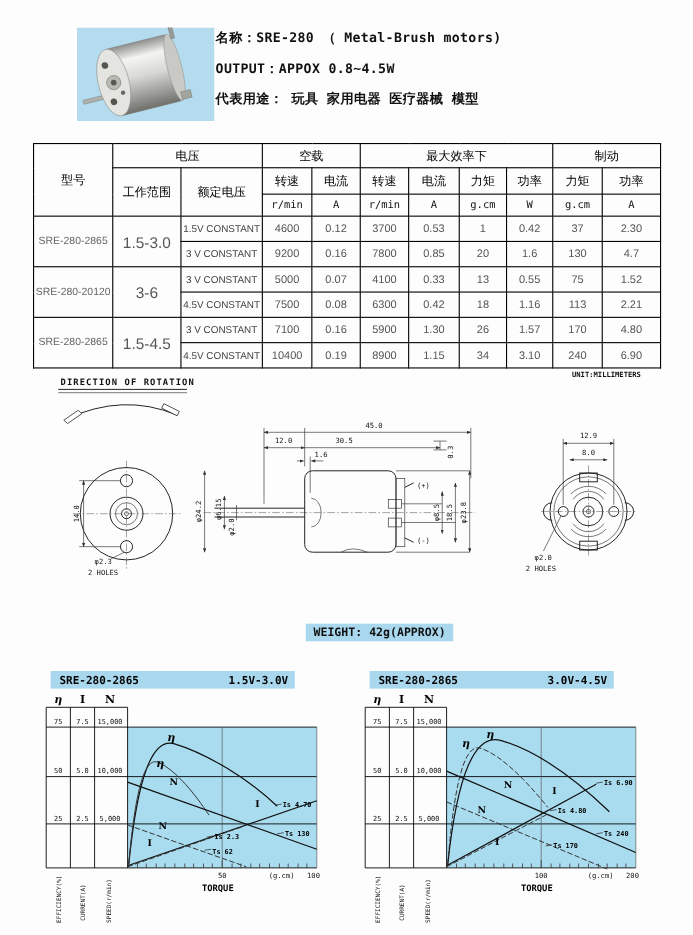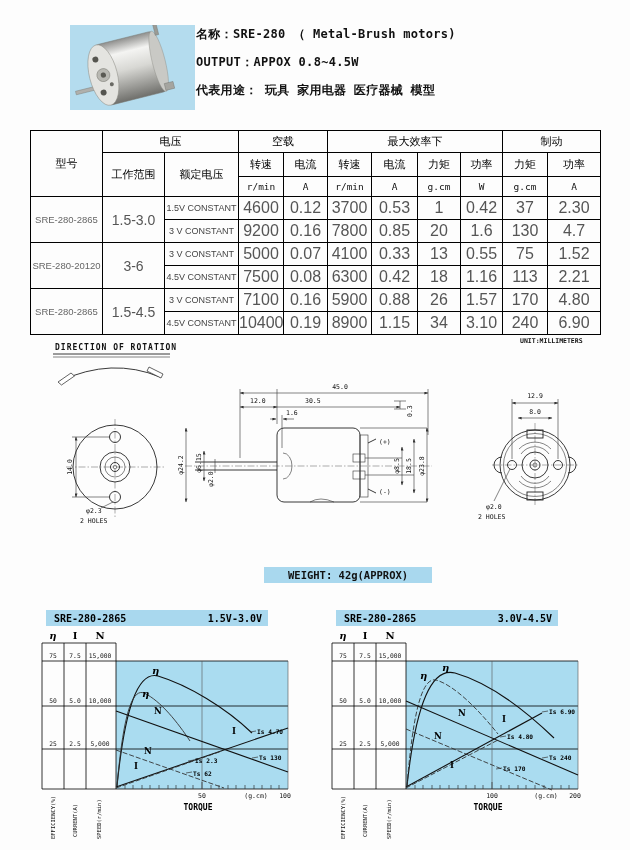--- a/index.html
+++ b/index.html
@@ -13,32 +13,32 @@
   
   .spec{position:absolute;left:30px;top:130px;width:570px;border-collapse:collapse;table-layout:fixed;}
   .spec td{border:1px solid #000;text-align:center;vertical-align:middle;padding:0;overflow:hidden;}
   .spec tr.rA td{height:21px;} .spec tr.rB td{height:23px;margin-top:36px;} .spec tr.rC td{height:19px;}
   .spec tr.rd td{height:22px;}
   .ch{font-family:"Liberation Sans",sans-serif;font-size:11px;color:#000;}
   .uh{font-size:9.5px;color:#111;}
   .model{font-family:"Liberation Sans",sans-serif;font-size:9.5px;color:#666;}
   .rng{font-family:"Liberation Sans",sans-serif;font-size:14px;color:#555;}
   .rated{font-family:"Liberation Sans",sans-serif;font-size:9px;color:#444;}
-  .dv{font-family:"Liberation Sans",sans-serif;font-size:16px;color:#555;}
+  .dv{font-family:"Liberation Sans",sans-serif;font-size:10px;color:#555;}
   
   .drawings{left:0;top:335px;}
   .dimt{font:6.5px "DejaVu Sans Mono",monospace;fill:#111;}
   .dimb{font:bold 8px "DejaVu Sans Mono",monospace;fill:#111;letter-spacing:1px;}
   .dims{font:bold 6.5px "DejaVu Sans Mono",monospace;fill:#111;}
   .thin{stroke:#333;stroke-width:0.6;fill:none;}
   .edge{stroke:#222;stroke-width:0.9;fill:none;}
   .cl{stroke:#777;stroke-width:0.6;fill:none;stroke-dasharray:7 2 1.5 2;}
   
-  .weight{left:264px;top:567px;background:#a9d8ee;font-size:10.5px;font-weight:bold;
-          padding:2px 24px;white-space:nowrap;}
+  .weight{left:278px;top:567px;background:#a9d8ee;font-size:10.5px;font-weight:bold;
+          padding:2px 7px;white-space:nowrap;}
   
   .chart{top:607px;}
   .chart .bar{fill:#a9d8ee;}
   .ct{font:bold 10px "DejaVu Sans Mono",monospace;fill:#000;}
   .ax{stroke:#000;stroke-width:0.8;fill:none;}
   .grid{stroke:#555;stroke-width:0.6;fill:none;}
   .tick{stroke:#333;stroke-width:0.7;fill:none;}
   .plot{fill:#aadcf0;}
   .ysym{font:italic bold 10px "DejaVu Serif",serif;fill:#000;}
   .ytick{font:6.3px "DejaVu Sans Mono",monospace;fill:#111;}
@@ -181,21 +181,21 @@
     <td class="dv">113</td>
     <td class="dv">2.21</td>
   </tr>
   <tr class="rd">
     <td rowspan="2" class="model">SRE-280-2865</td>
     <td rowspan="2" class="rng">1.5-4.5</td>
     <td class="rated">3 V CONSTANT</td>
     <td class="dv">7100</td>
     <td class="dv">0.16</td>
     <td class="dv">5900</td>
-    <td class="dv">0.88</td>
+    <td class="dv">1.30</td>
     <td class="dv">26</td>
     <td class="dv">1.57</td>
     <td class="dv">170</td>
     <td class="dv">4.80</td>
   </tr>
   <tr class="rd">
     <td class="rated">4.5V CONSTANT</td>
     <td class="dv">10400</td>
     <td class="dv">0.19</td>
     <td class="dv">8900</td>

